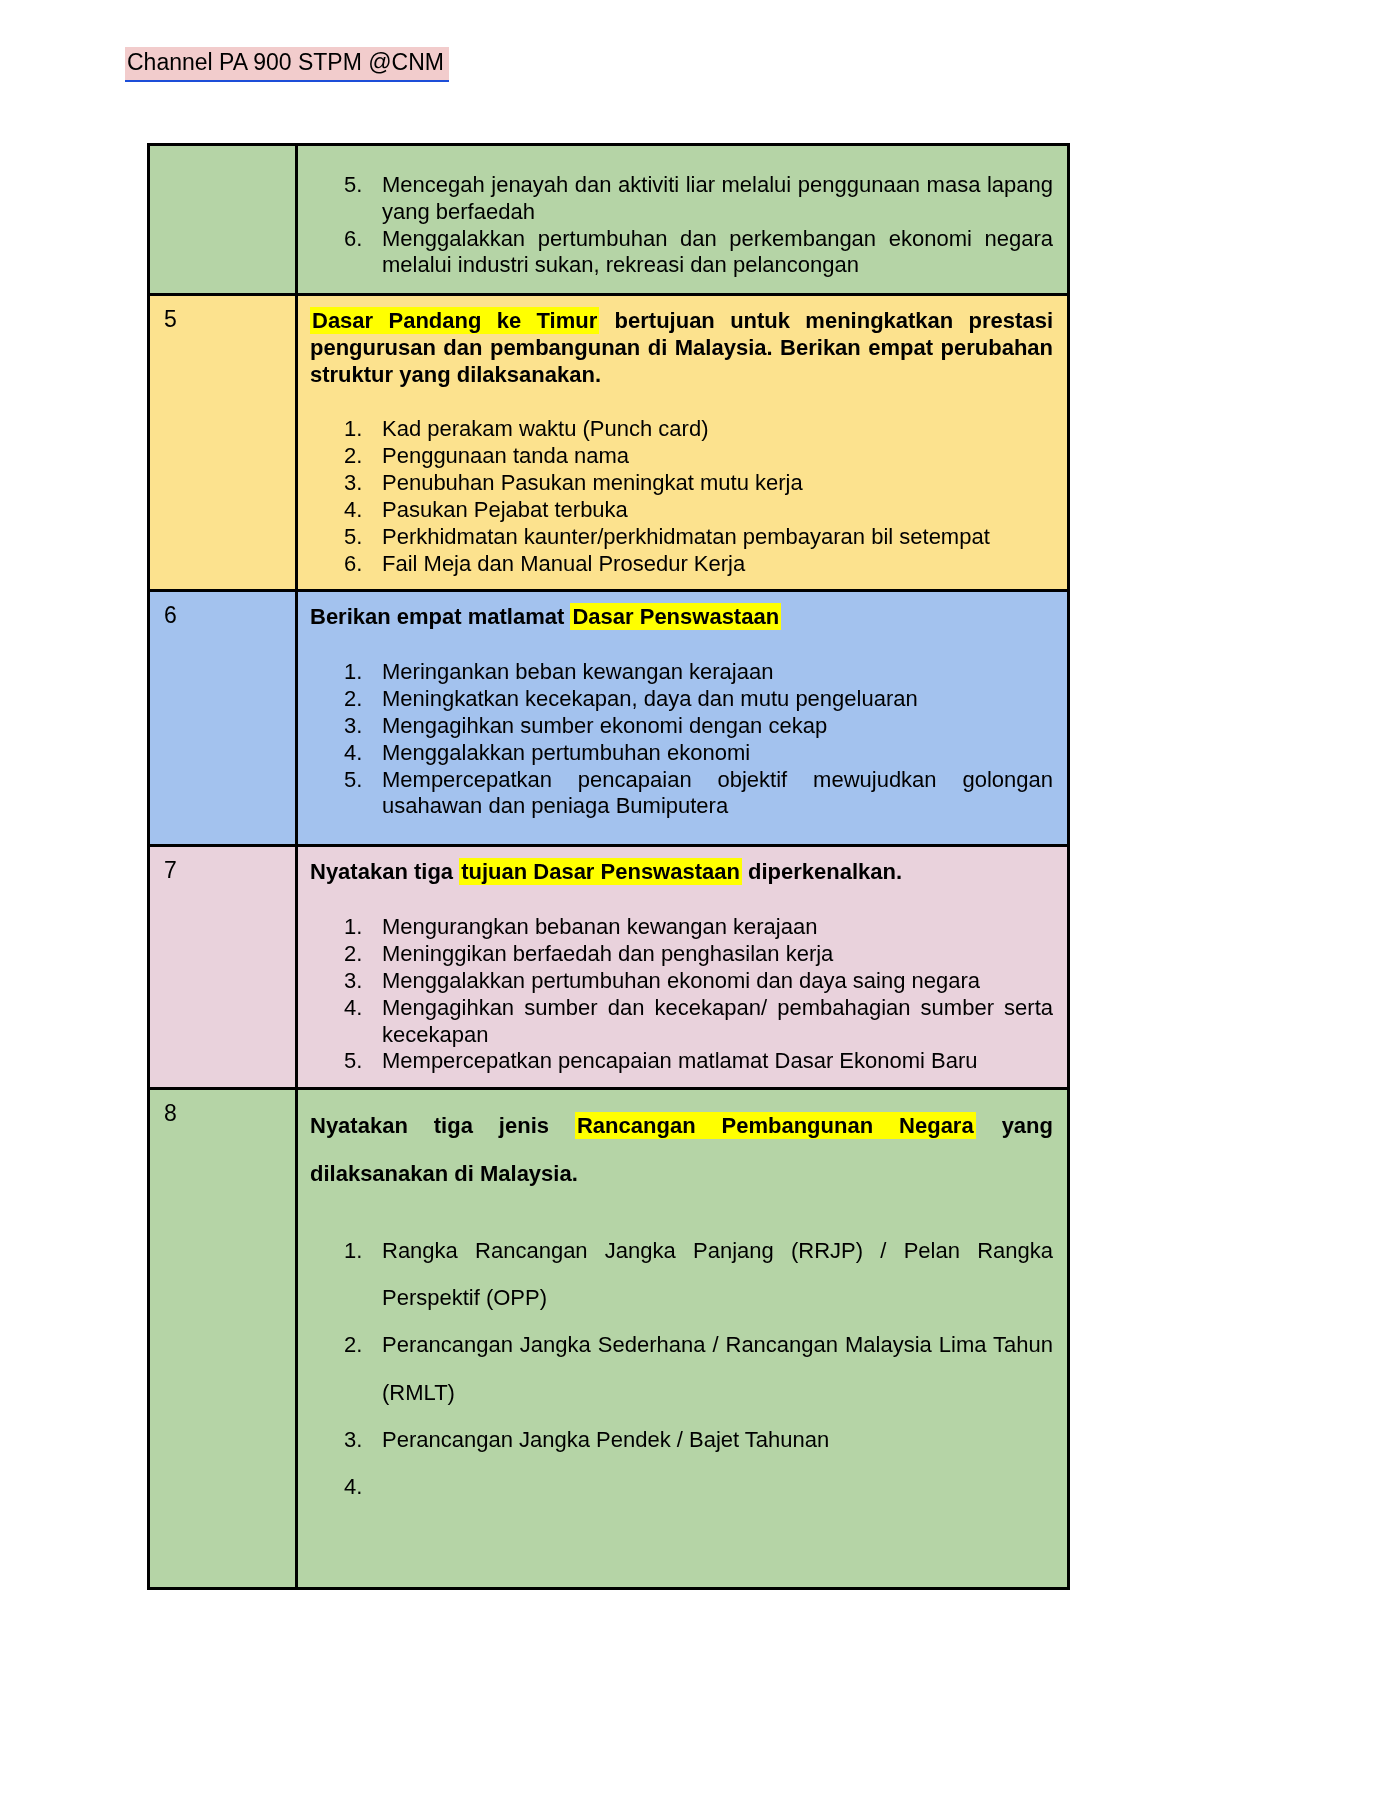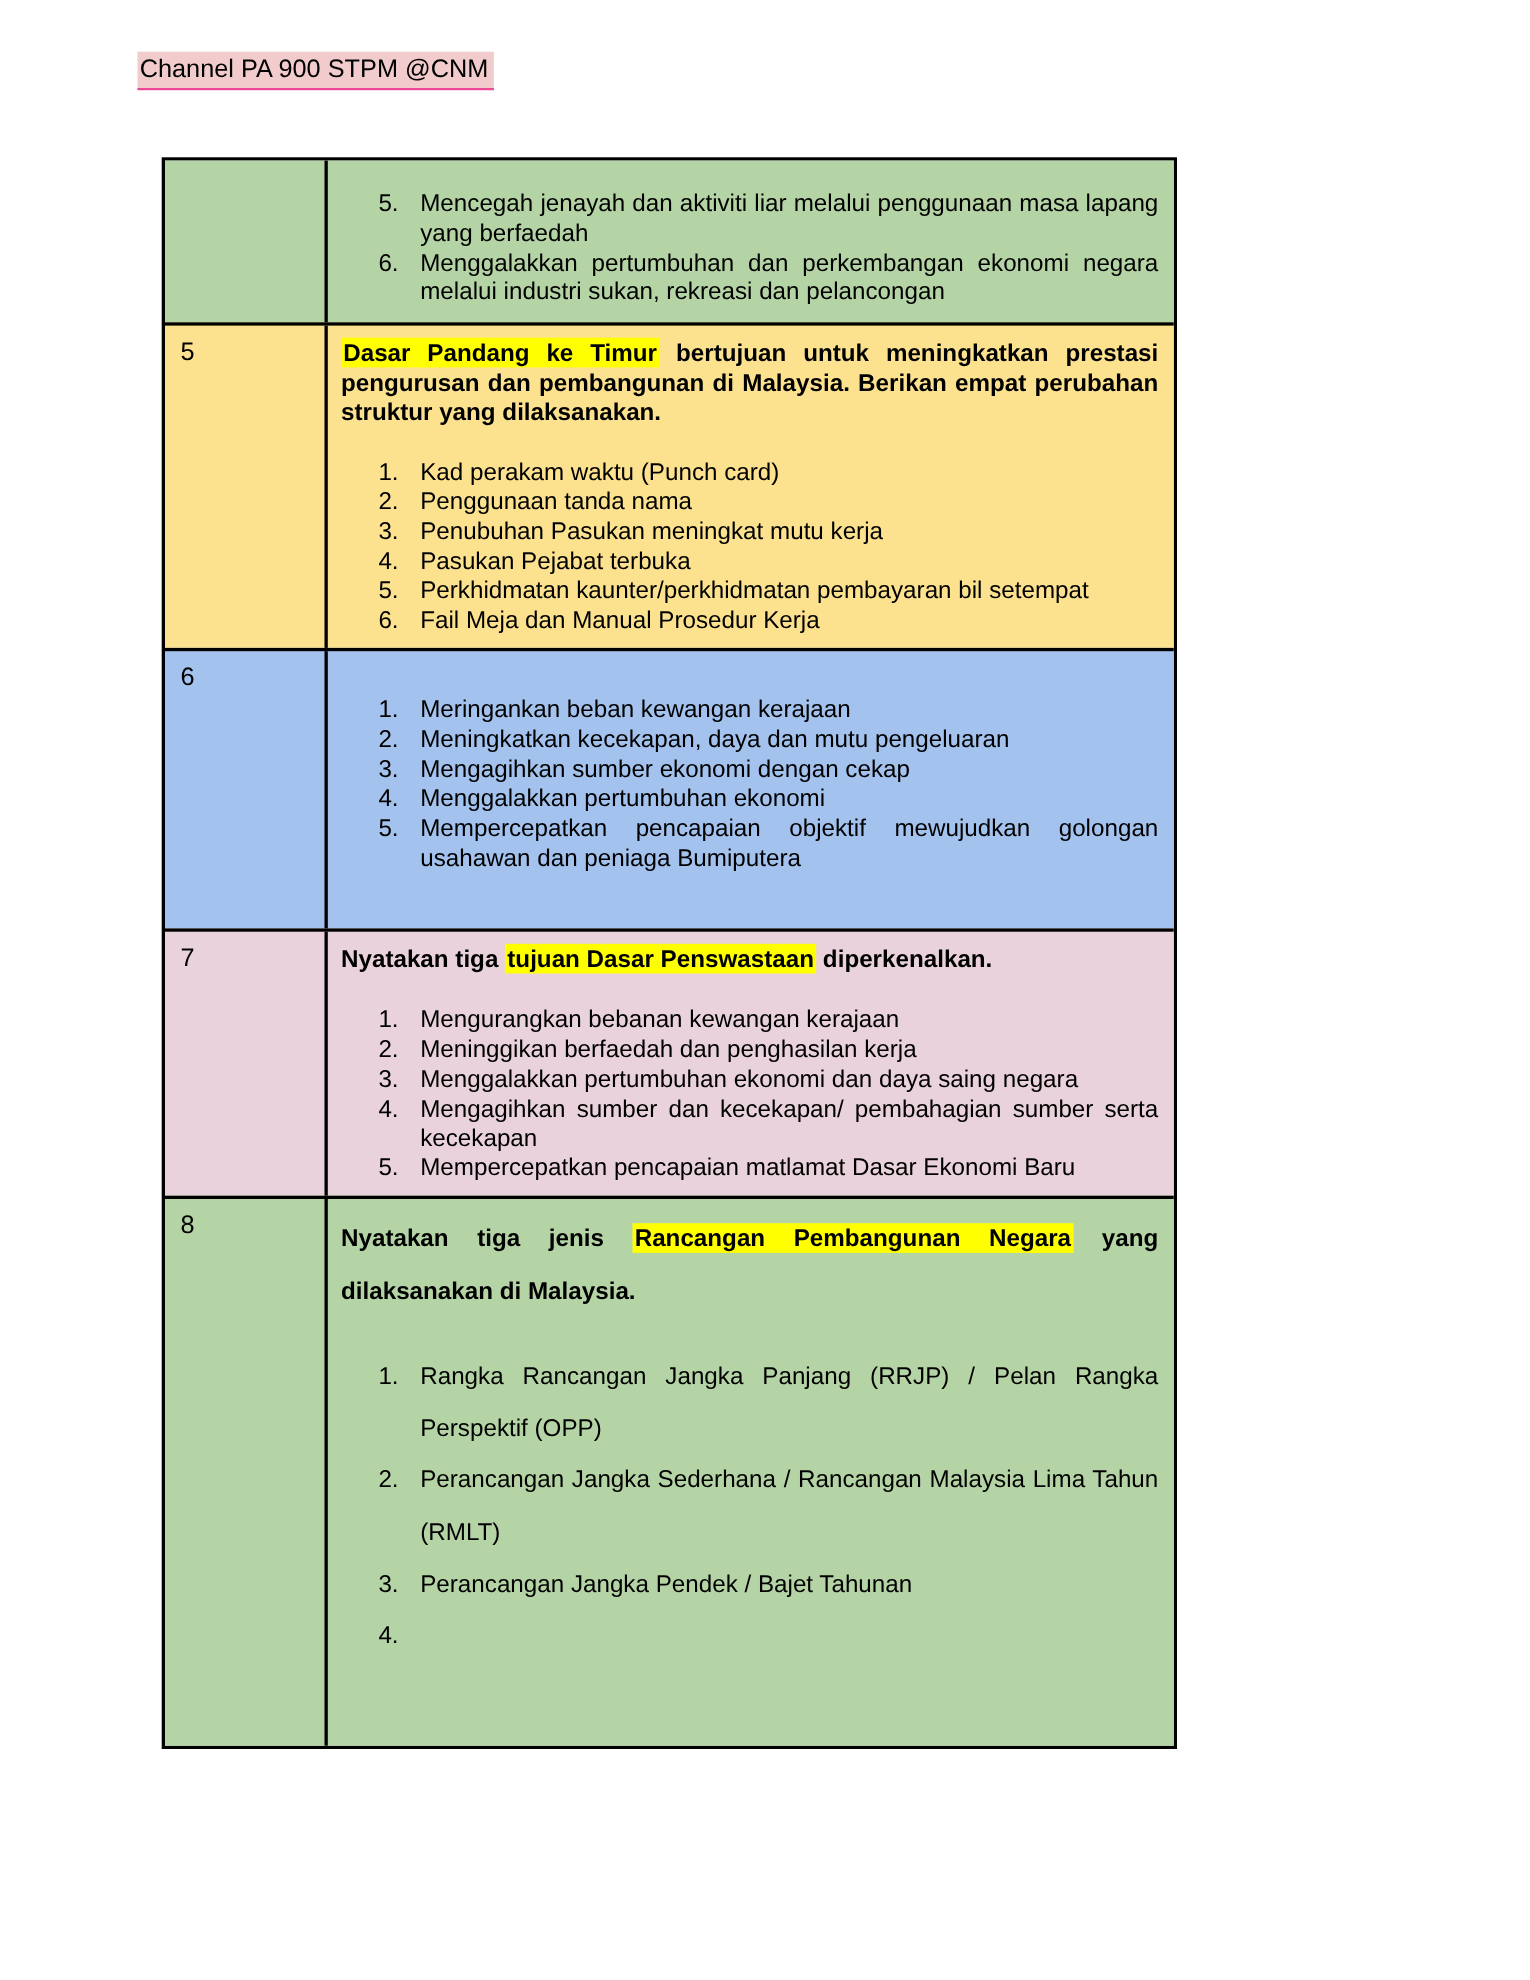--- a/index.html
+++ b/index.html
@@ -5,21 +5,21 @@
   html,body{margin:0;padding:0;}
   body{
     width:1391px;height:1800px;background:#ffffff;position:relative;
     font-family:"Liberation Sans","DejaVu Sans",sans-serif;color:#000;
   }
   
   .page-header{
     position:absolute;left:125px;top:47px;
     font-size:23px;line-height:1.2;color:#000;
     padding:2px 5px 3px 2px;
-    border-bottom:2px solid #ec4899;
+    border-bottom:2px solid #1d4ed8;
   }
   
   .qa-table{
     position:absolute;left:147px;top:143px;width:923px;
     border:3px solid #000;box-sizing:border-box;
   }
   .row{display:flex;box-sizing:border-box;}
   .row + .row{border-top:3px solid #000;}
   .cell-num{
     width:148px;flex:0 0 148px;border-right:3px solid #000;
@@ -97,20 +97,21 @@
             <span class="ln">6.</span>
             <span class="lt">Fail Meja dan Manual Prosedur Kerja</span>
           </div>
       </div>
     </div>
   </div>
 
   <div class="row" style="min-height: 255px; background-color: rgb(163, 194, 238);">
     <div class="cell-num">6</div>
     <div class="cell-content">
+      <p class="question"><span>Berikan empat matlamat </span><mark>Dasar Penswastaan</mark><span></span></p>
       <div class="list">
         <div class="li">
             <span class="ln">1.</span>
             <span class="lt">Meringankan beban kewangan kerajaan</span>
           </div>
         <div class="li">
             <span class="ln">2.</span>
             <span class="lt">Meningkatkan kecekapan, daya dan mutu pengeluaran</span>
           </div>
         <div class="li">

